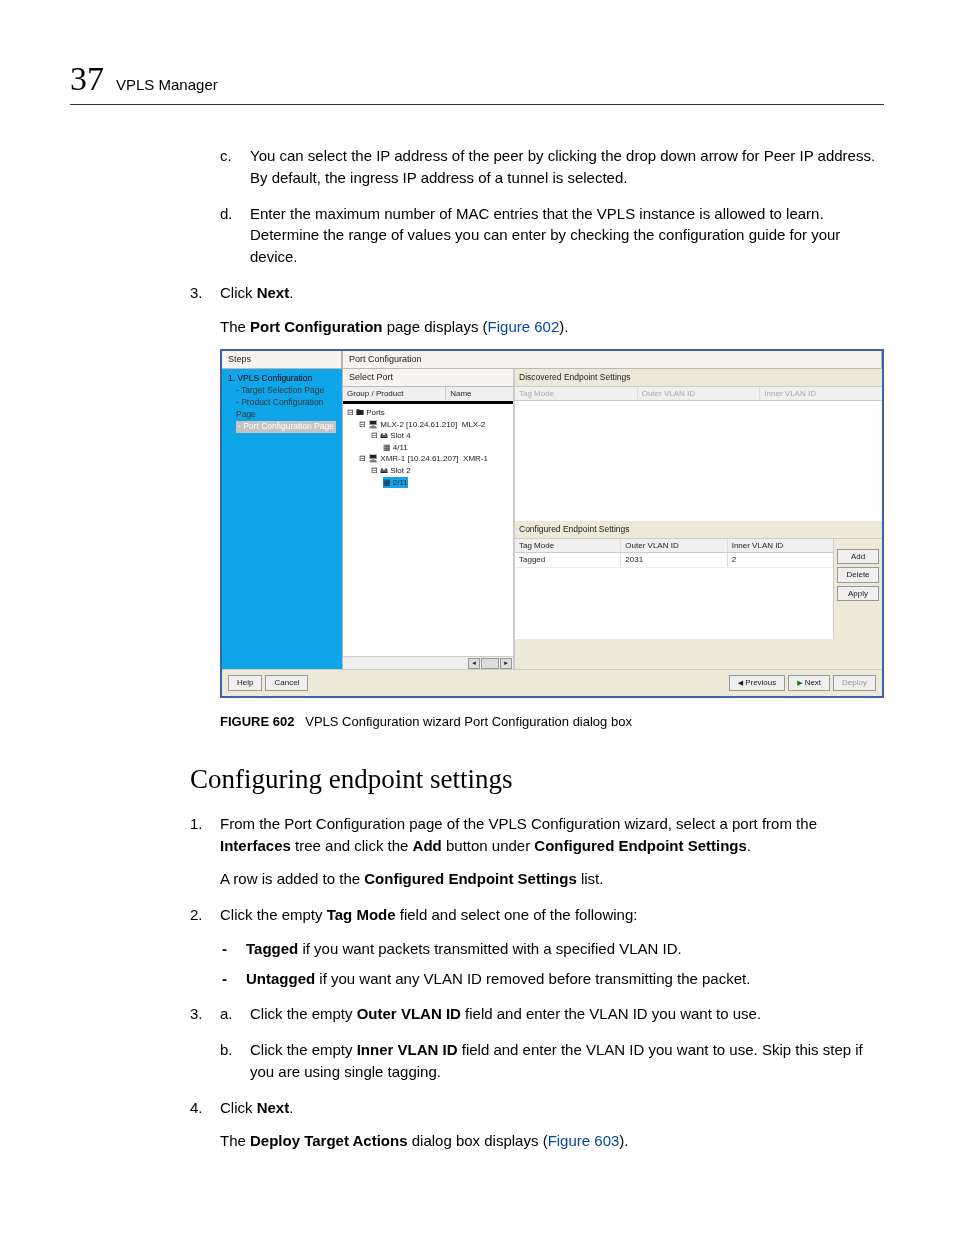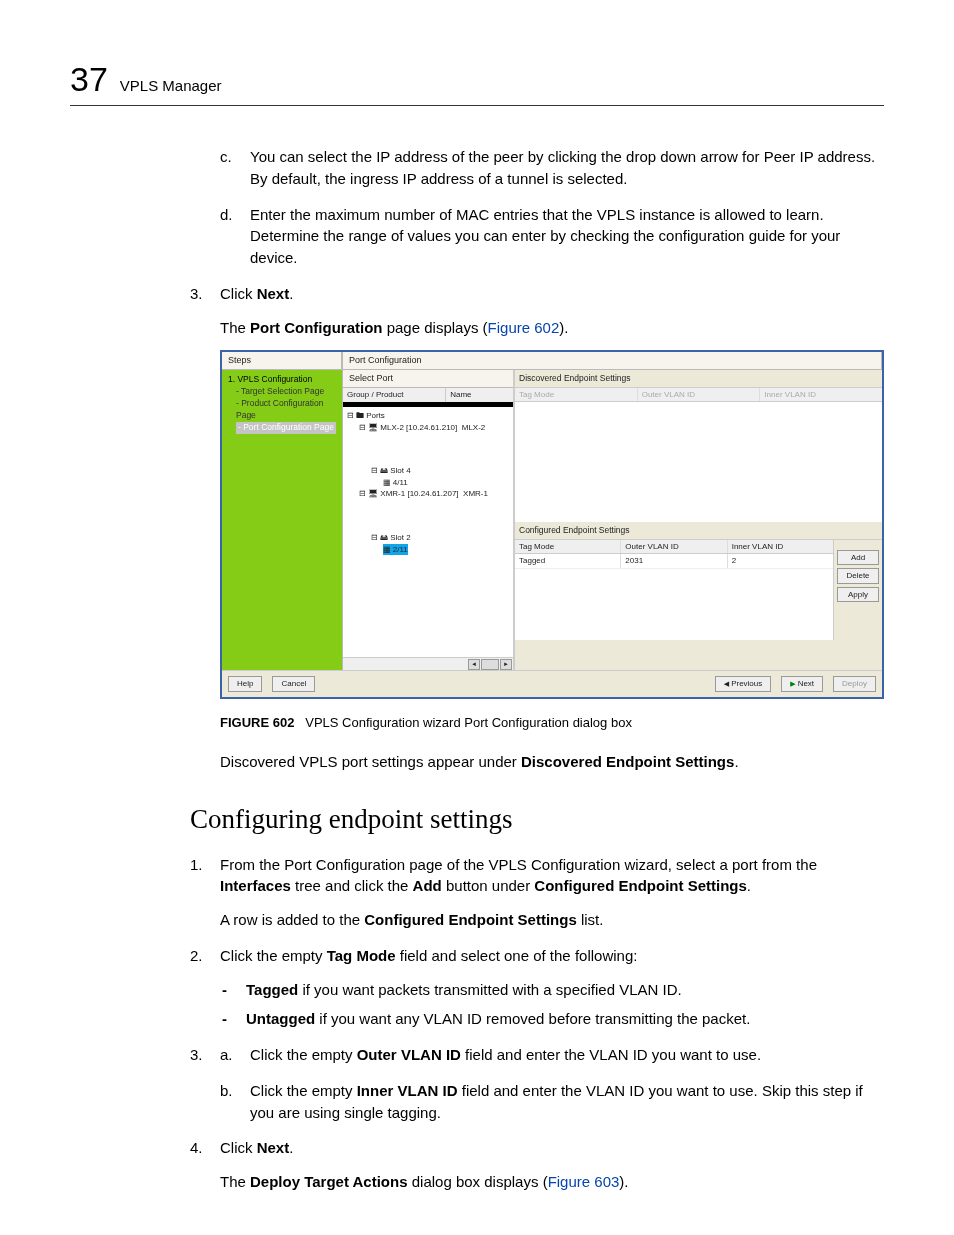--- a/index.html
+++ b/index.html
@@ -17,21 +17,21 @@
     display: flex;
     align-items: baseline;
     gap: 12px;
     border-bottom: 1px solid #333;
     padding-bottom: 6px;
     margin-bottom: 40px;
   }
   .page-number {
     font-size: 34px;
     font-weight: normal;
-    font-family: Liberation Sans, sans-serif;
+    font-family: Liberation Serif, serif;
   }
   .header-title {
     font-size: 15px;
   }
   .content {
     margin-left: 150px;
     line-height: 1.45;
   }
   ol.lettered, ol.numbered {
     margin: 0;
@@ -95,21 +95,21 @@
   .ss-panel-label {
     background: #f6f4ec;
     border-bottom: 1px solid #b9b9b9;
     border-right: 1px solid #b9b9b9;
     padding: 2px 6px;
     font-size: 9px;
   }
   .ss-left {
     width: 120px;
     border-right: 1px solid #b9b9b9;
-    background: #84cc16;
+    background: #0ea5e9;
     display: flex;
     flex-direction: column;
   }
   .ss-left-body {
     padding: 4px 6px;
     flex: 1;
     font-size: 8.5px;
     line-height: 1.4;
   }
   .ss-left-body .root { color: #000; }
@@ -128,40 +128,40 @@
   .ss-main-body { display: flex; }
   .ss-select-port {
     width: 170px;
     background: #fff;
     border-right: 1px solid #ccc;
     display: flex;
     flex-direction: column;
   }
   .ss-sp-head {
     display: flex;
-    border-bottom: 5px solid #000000;
+    border-bottom: 3px solid #000000;
     background: #efefef;
   }
   .ss-sp-head div {
     padding: 1px 4px;
     font-size: 8px;
     border-right: 1px solid #ccc;
   }
   .ss-sp-head .col1 { flex: 1.6; }
   .ss-sp-head .col2 { flex: 1; border-right: none; }
   .ss-tree {
     padding: 3px 4px;
     font-size: 8px;
     line-height: 1.45;
     flex: 1;
     overflow: hidden;
   }
   .ss-tree .n0 { margin-left: 0; }
   .ss-tree .n1 { margin-left: 12px; }
-  .ss-tree .n2 { margin-left: 24px; margin-top: 32px; }
+  .ss-tree .n2 { margin-left: 24px; }
   .ss-tree .n3 { margin-left: 36px; }
   .ss-tree .hl {
     background: #0ea5e9;
     display: inline-block;
     padding: 0 0;
   }
   .ss-scroll {
     height: 12px;
     border-top: 1px solid #ccc;
     background: #efefef;
@@ -228,21 +228,21 @@
     text-align: center;
     padding: 1px 0;
   }
   .ss-footer {
     display: flex;
     justify-content: space-between;
     padding: 5px 6px;
     border-top: 1px solid #ccc;
     background: #ece9d8;
   }
-  .ss-footer .grp { display: flex; gap: 10px; }
+  .ss-footer .grp { display: flex; gap: 3px; }
   .ss-footer .ss-btn { padding: 1px 8px; }
   .ss-footer .disabled { color: #999; }
   .nav-arrow { font-size: 7px; margin-right: 2px; }
   p { margin: 0 0 12px 0; }
 </style>
 </head>
 <body>
 
 <div class="page">
   <div class="header">
@@ -353,23 +353,20 @@
               <div class="ss-btn"><span class="nav-arrow" style="color:green;">▶</span><span>Next</span></div>
               <div class="ss-btn disabled">Deploy</div>
             </div>
           </div>
         </div>
 
         <div class="figure-caption">
           <span class="fc-label">FIGURE 602</span>&nbsp;&nbsp;&nbsp;<span>VPLS Configuration wizard Port Configuration dialog box</span>
         </div>
 
-        <p>
-          <span>Discovered VPLS port settings appear under </span><span class="bold">Discovered Endpoint Settings</span><span>.</span>
-        </p>
       </li>
     </ol>
 
     <h2 class="section" style="margin-left:-30px;">Configuring endpoint settings</h2>
 
     <ol class="numbered outer">
       <li>
         <span class="marker">1.</span>
         <p>
           <span>From the Port Configuration page of the VPLS Configuration wizard, select a port from the </span><span class="bold">Interfaces</span><span> tree and click the </span><span class="bold">Add</span><span> button under </span><span class="bold">Configured Endpoint Settings</span><span>.</span>

